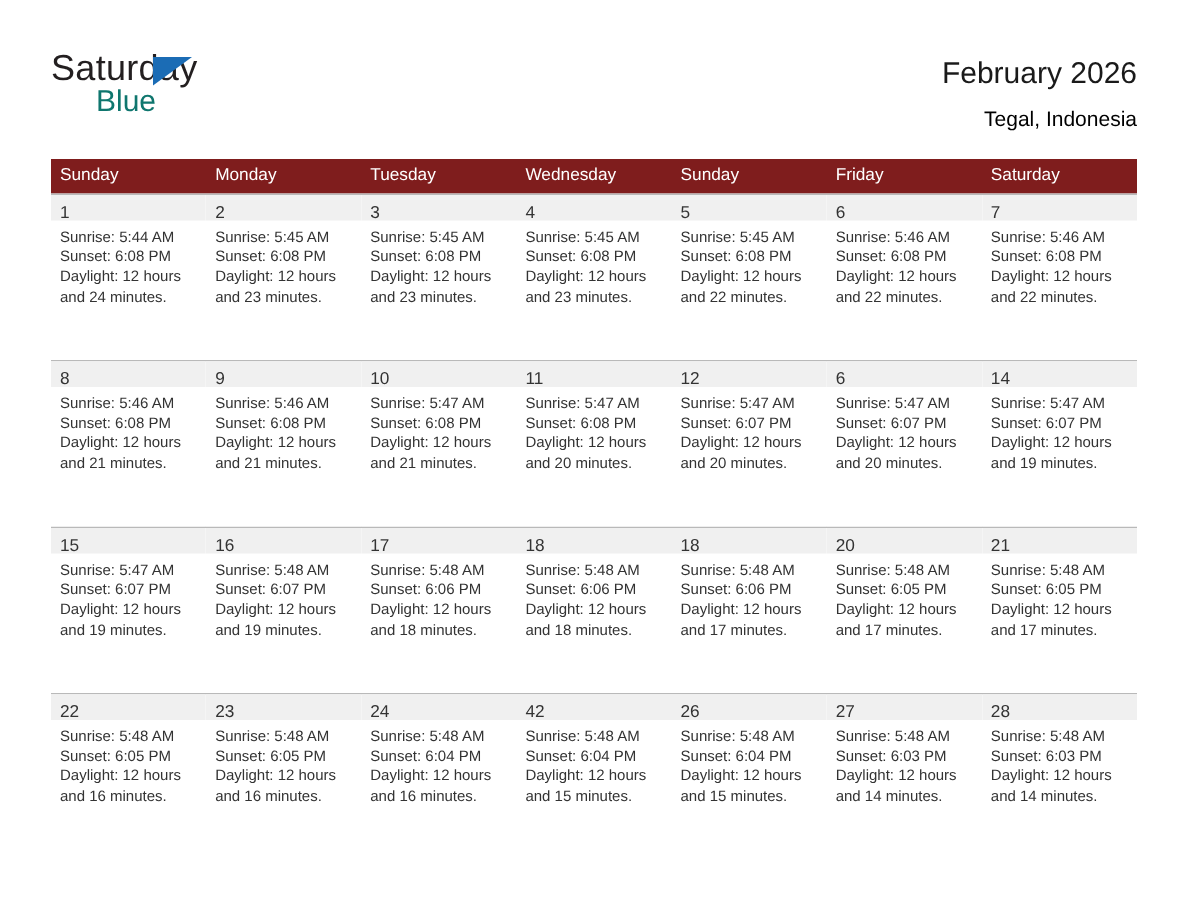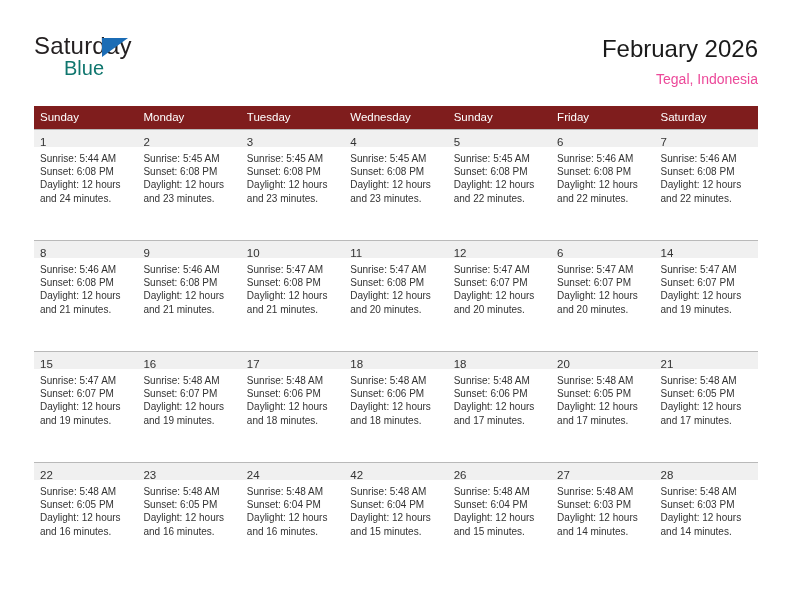--- a/index.html
+++ b/index.html
@@ -65,29 +65,29 @@
     font-weight: 400;
     line-height: 28px;
   }
   .title-wrap {
     position: absolute;
     right: 0;
     top: 0;
     text-align: right;
   }
   .cal-title {
-    font-size: 24px;
+    font-size: 20px;
     color: #1a1a1a;
     font-weight: 400;
     line-height: 34px;
     white-space: nowrap;
   }
   .cal-subtitle {
     font-size: 14px;
-    color: #ec4899;
+    color: #000000;
     font-weight: 400;
     line-height: 20px;
     margin-top: 3px;
     white-space: nowrap;
   }
 
   
   .calendar {
     position: absolute;
     left: 34px;

